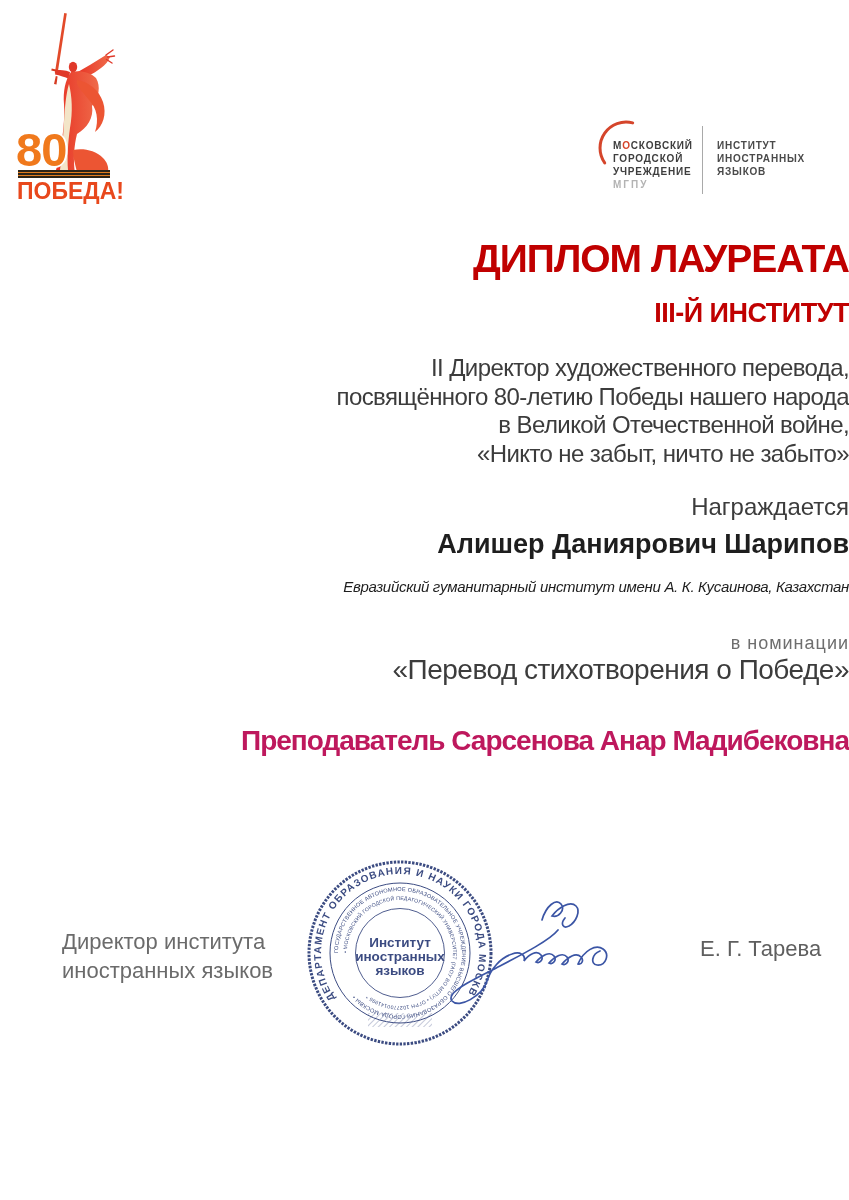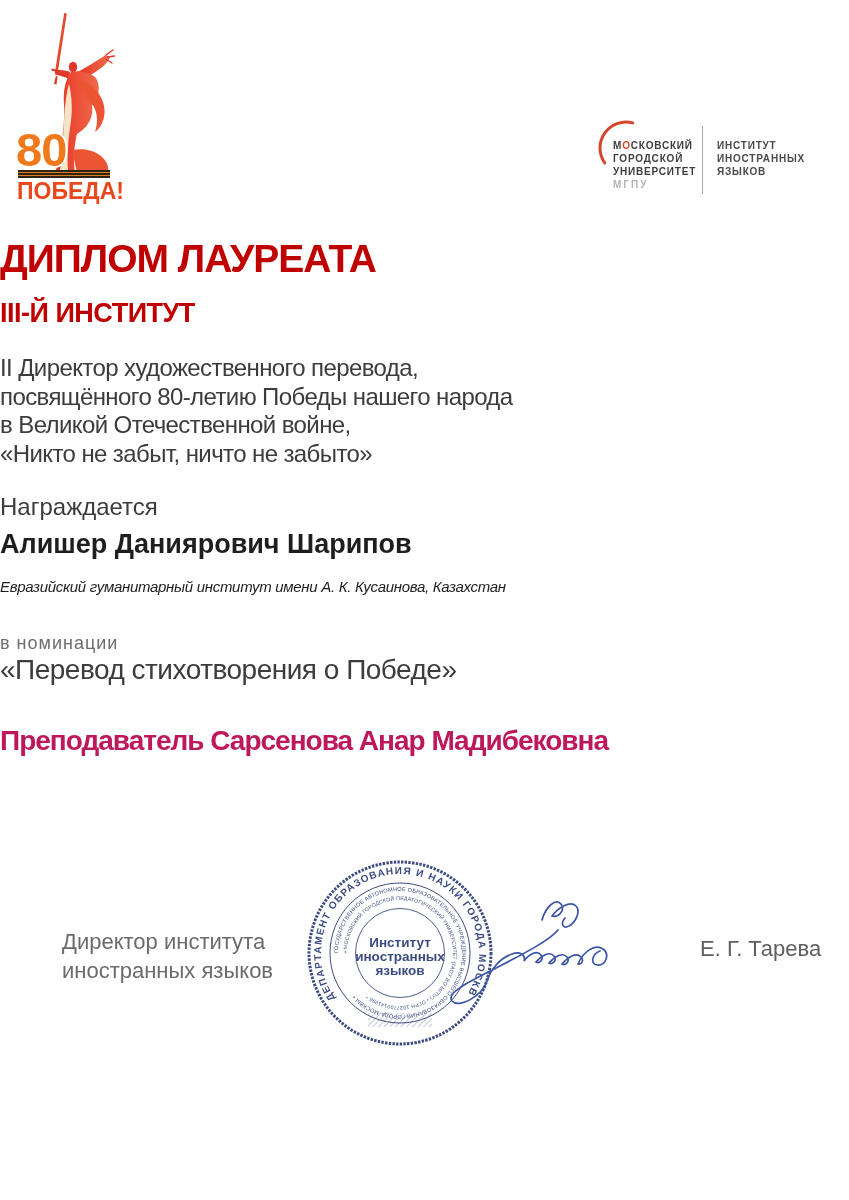--- a/index.html
+++ b/index.html
@@ -3,21 +3,21 @@
 <meta charset="utf-8">
 <style>
   * { margin:0; padding:0; box-sizing:border-box; }
   html,body { background:#e8e8e8; }
   .page {
     position:relative; width:849px; height:1200px; margin:0 auto;
     background:#ffffff; overflow:hidden;
     font-family:"Liberation Sans", sans-serif; color:#3a3a3a;padding-left:46px;
   }
   .abs { position:absolute; }
-  .center { left:0; right:0; text-align:left; white-space:nowrap; }
+  .center { left:0; right:0; text-align:right; white-space:nowrap; }
 
   
   .victory { left:15px; top:10px; width:104px; height:184px; }
   .victory svg { position:absolute; left:0; top:0; }
   .victory .num {
     position:absolute; left:1px; top:112px; font-size:47px; font-weight:800;
     color:#f0791c; letter-spacing:-1px;
     text-shadow:-2px 0 0 #fff, 2px 0 0 #fff, 0 -2px 0 #fff, 0 2px 0 #fff;
   }
   .victory .ribbon {
@@ -96,21 +96,21 @@
     <div class="ribbon"></div>
     <div class="word">ПОБЕДА!</div>
   </div>
 
   <svg class="abs univ-arc" width="60" height="75" viewBox="0 0 60 75">
     <path d="M 36.7 6.9 A 26 26 0 0 0 8.7 46.9" fill="none" stroke="#d5452b" stroke-width="3" stroke-linecap="round"></path>
   </svg>
   <div class="abs univ-text">
     <div><span>М</span><span class="red-o">О</span><span>СКОВСКИЙ</span></div>
     <div>ГОРОДСКОЙ</div>
-    <div>УНИВЕРСИТЕТ</div>
+    <div>УЧРЕЖДЕНИЕ</div>
     <div class="abbr">МГПУ</div>
   </div>
   <div class="abs logo-divider"></div>
   <div class="abs inst-text">
     <div>ИНСТИТУТ</div>
     <div>ИНОСТРАННЫХ</div>
     <div>ЯЗЫКОВ</div>
   </div>
 
   <div class="abs center title">ДИПЛОМ ЛАУРЕАТА</div>

